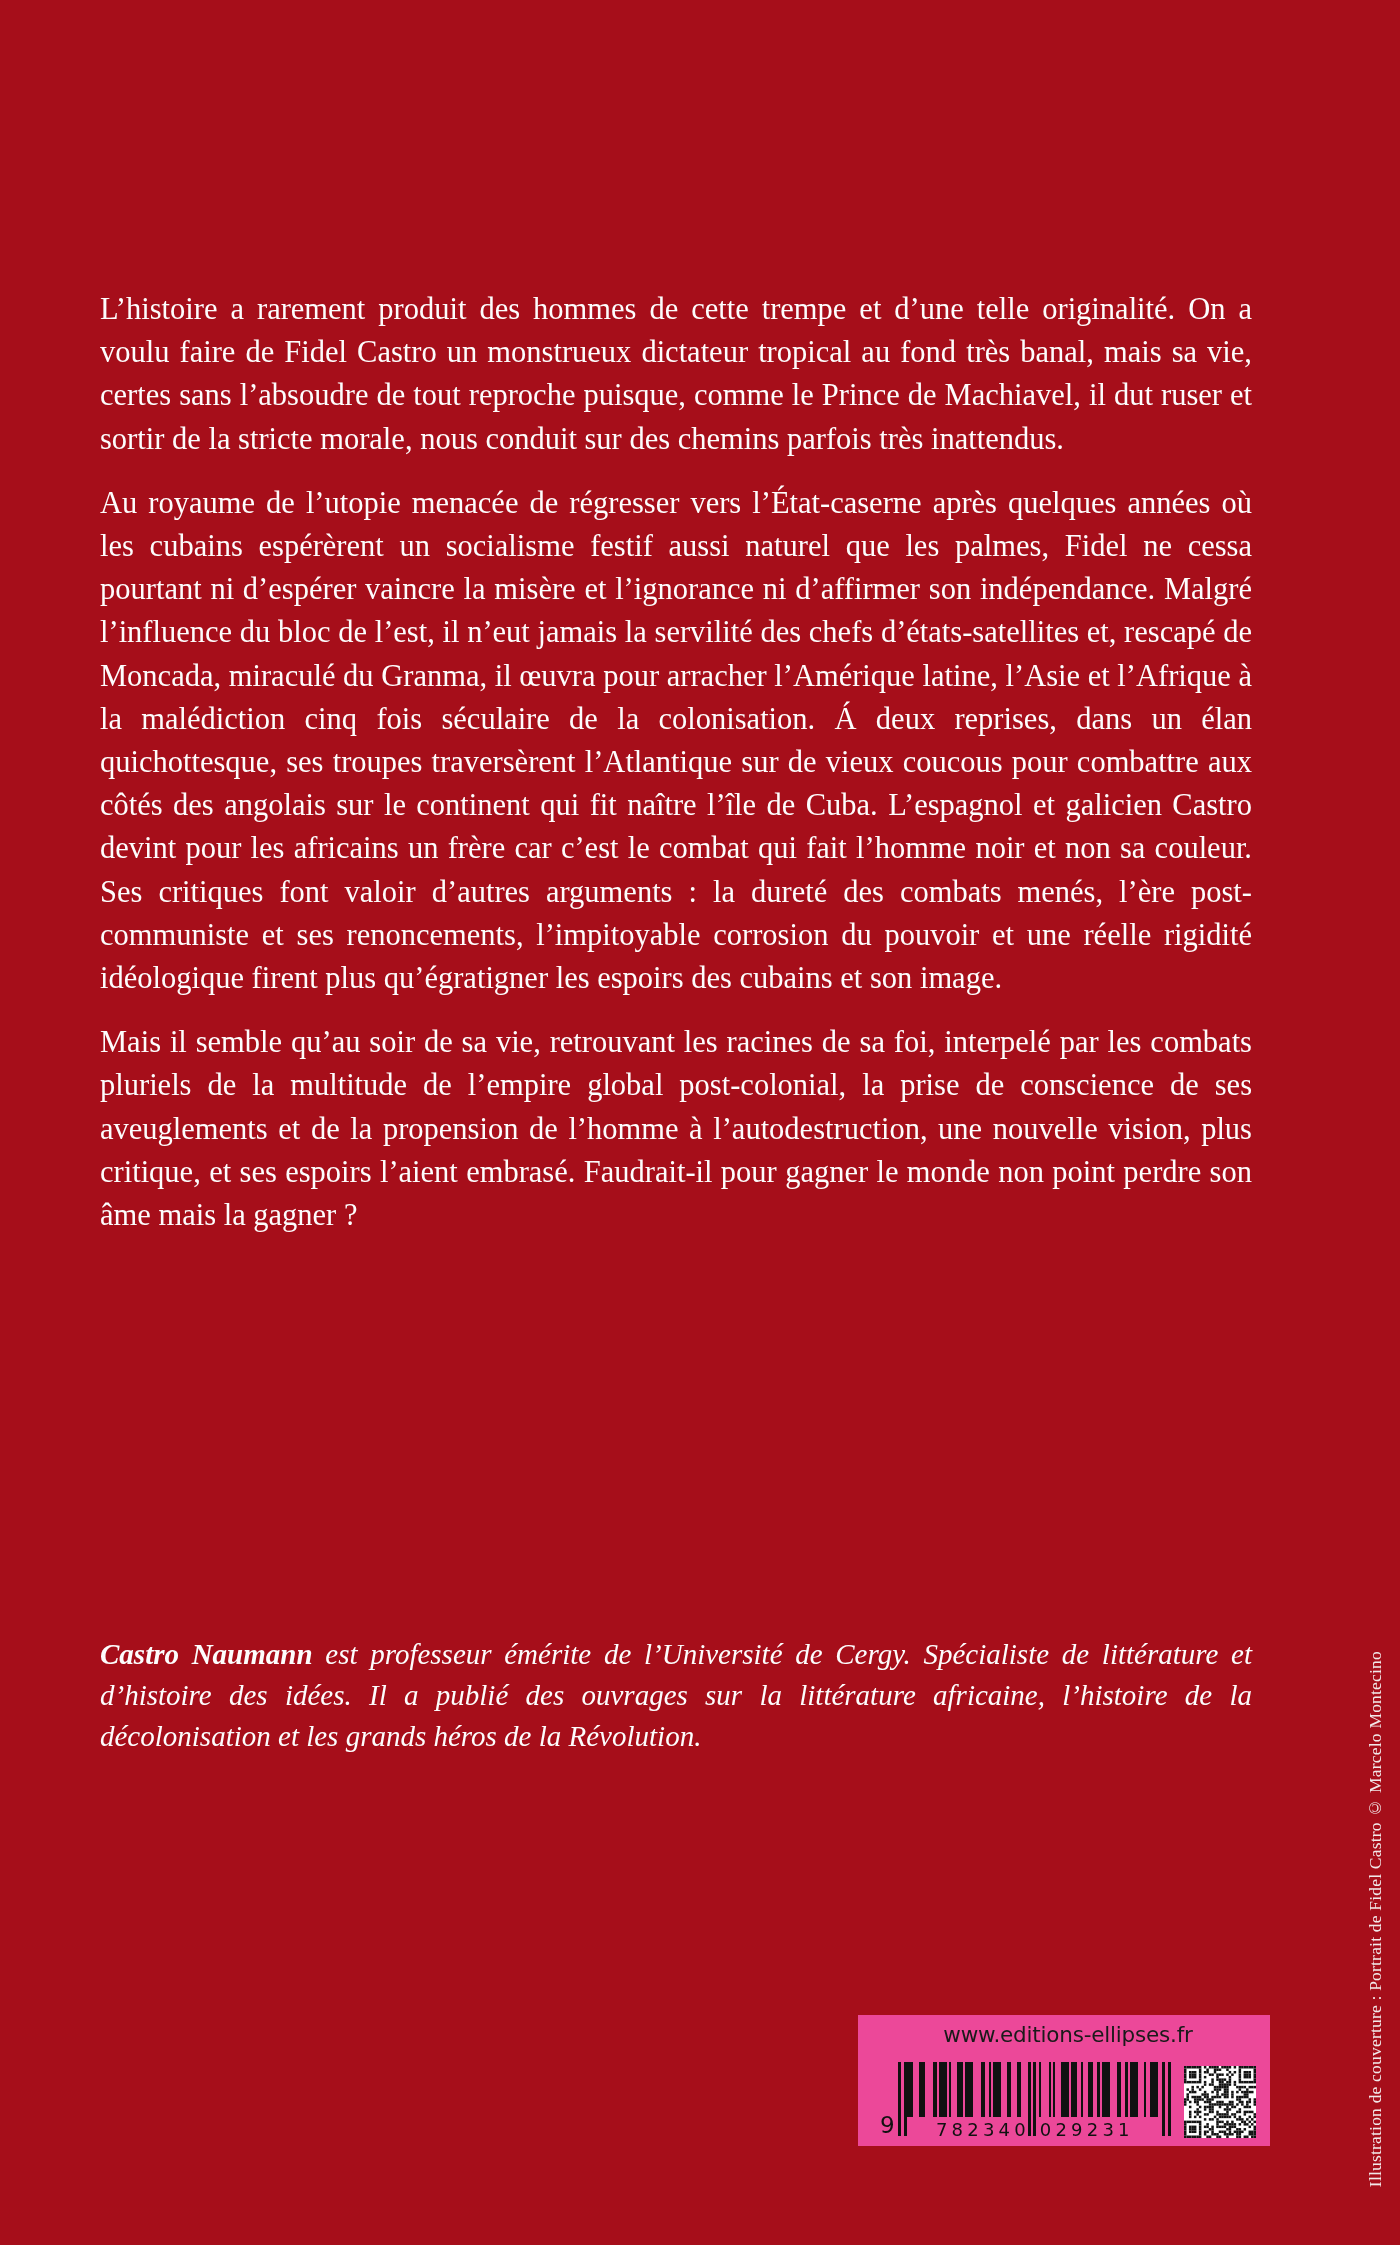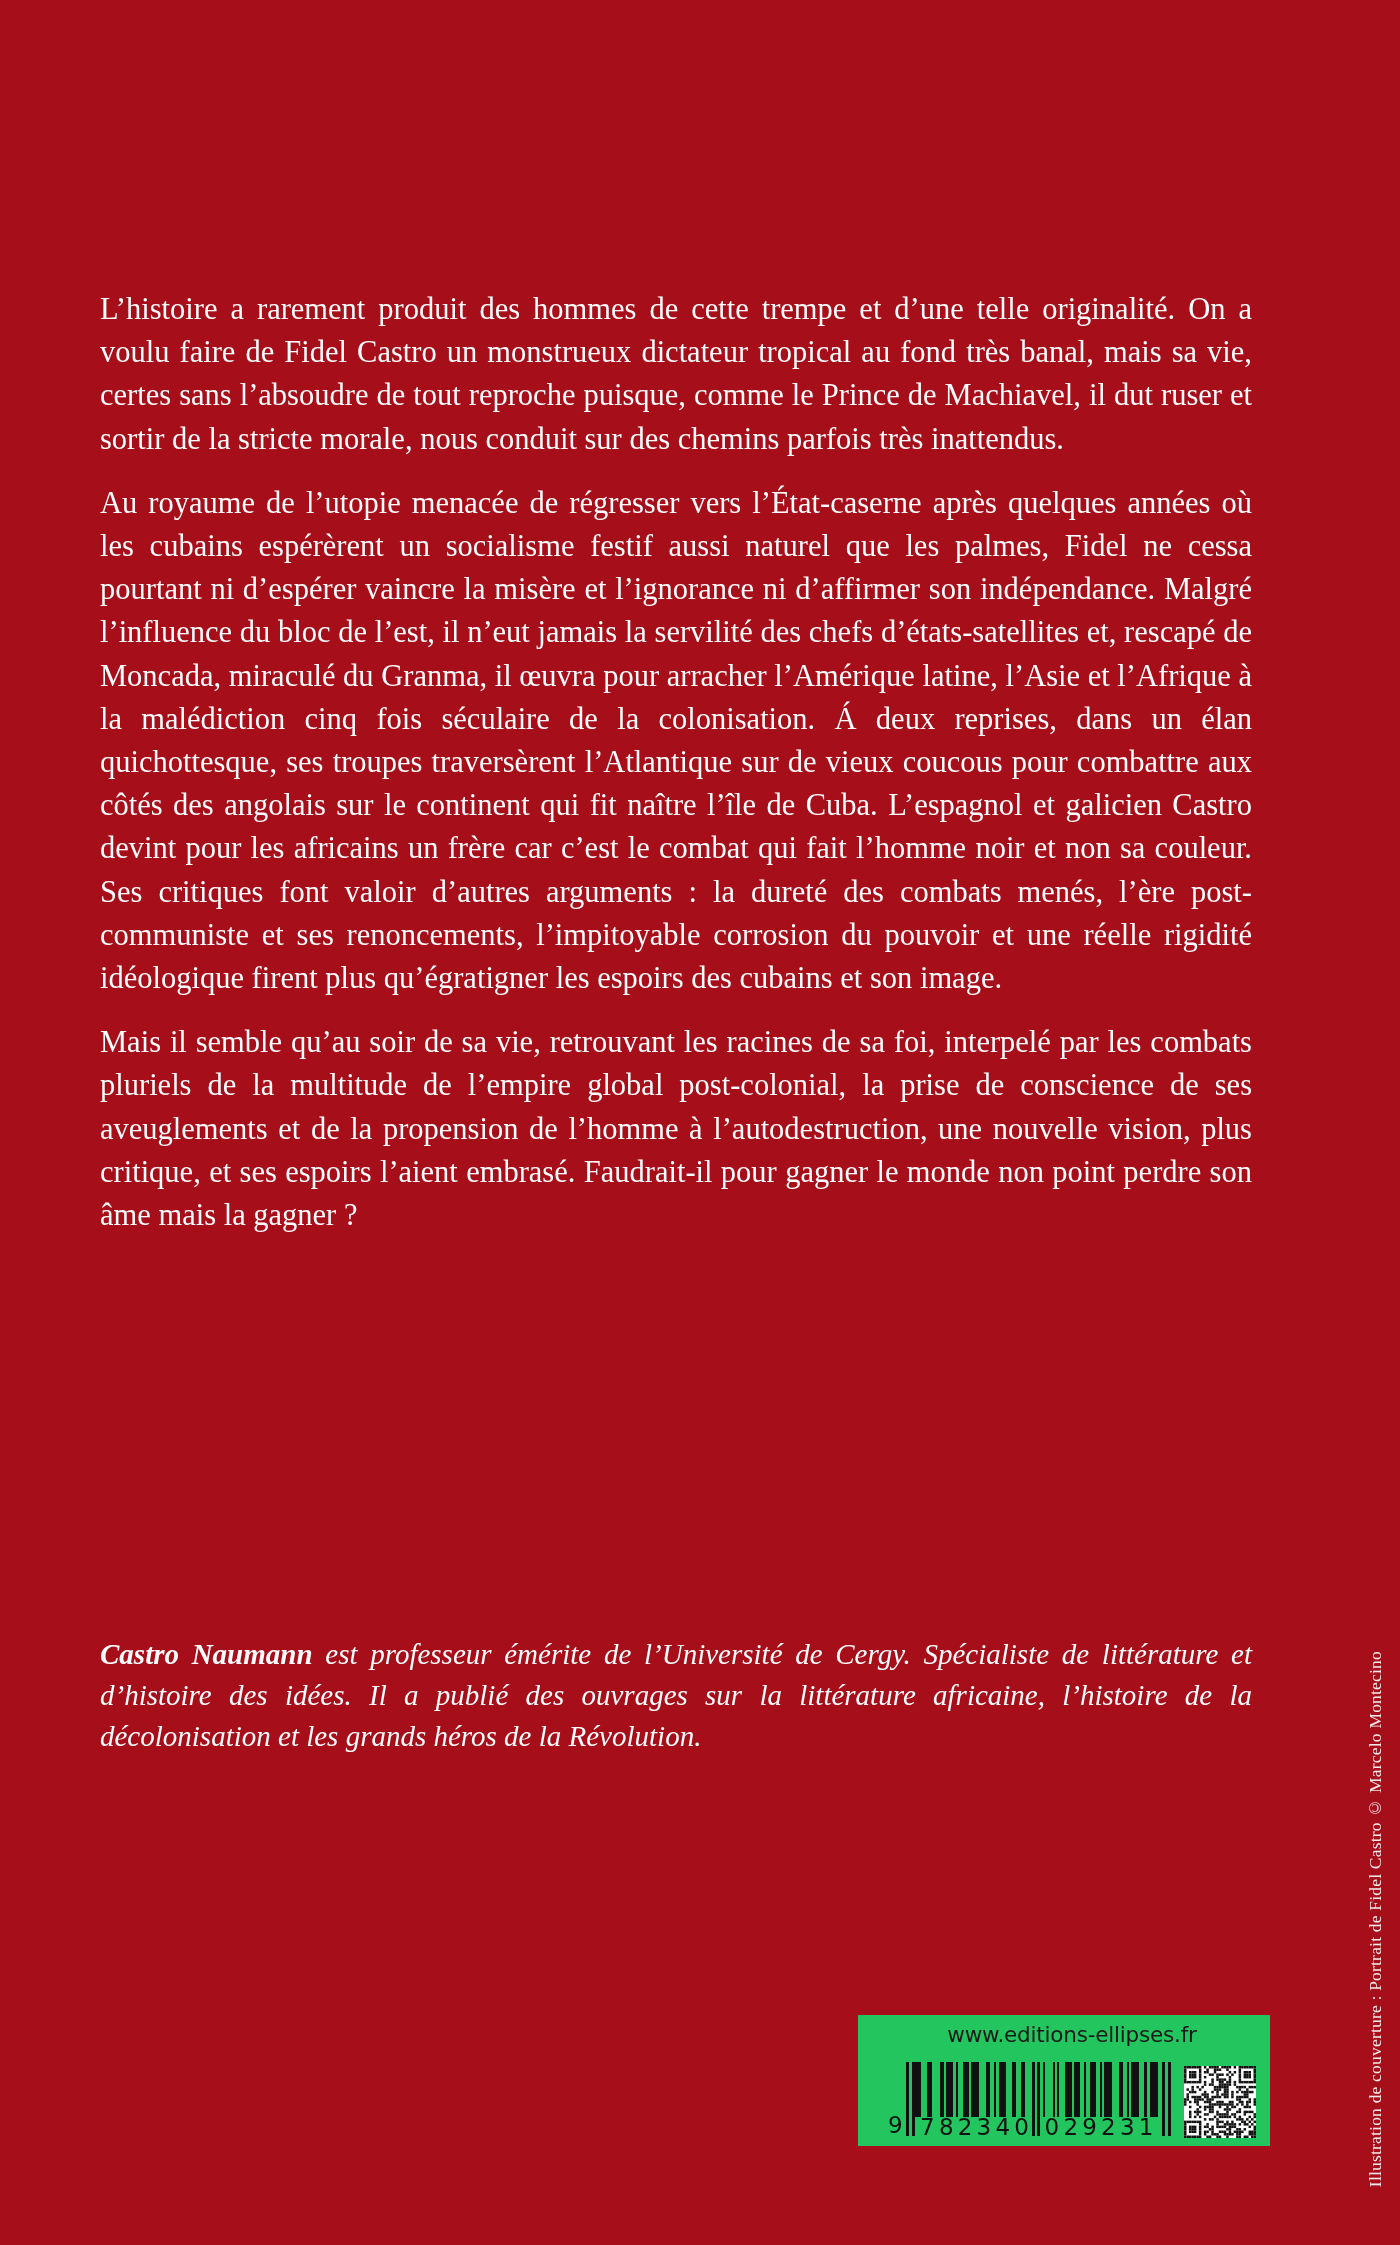--- a/index.html
+++ b/index.html
@@ -89,23 +89,23 @@
     font-family: "Liberation Serif", "DejaVu Serif", serif;
   }
 
   
   .barcode-panel {
     position: absolute;
     left: 858px;
     top: 2015px;
     width: 412px;
     height: 131px;
-    background: #22c55e;
+    background: #ec4899;
     box-sizing: border-box;
-    padding: 9px 0 0 16px;
+    padding: 9px 0 0 8px;
   }
   .barcode-url {
     text-align: center;
     font-family: "DejaVu Sans", "Liberation Sans", sans-serif;
     font-size: 21.5px;
     color: #1a1a1a;
     letter-spacing: -0.2px;
     line-height: 1;
     margin-bottom: 6px;
   }
@@ -154,21 +154,21 @@
   }
   .ean-bars i.tall {
     height: 74px;
   }
   .ean-digits {
     position: absolute;
     left: 0;
     bottom: -1px;
     width: 100%;
     font-family: "DejaVu Sans", "Liberation Sans", sans-serif;
-    font-size: 23px;
+    font-size: 18px;
     color: #111;
     letter-spacing: 4.2px;
     line-height: 1;
     text-align: center;
     white-space: nowrap;
   }
   .qr {
     width: 72px;
     height: 72px;
     margin-left: 12px;

